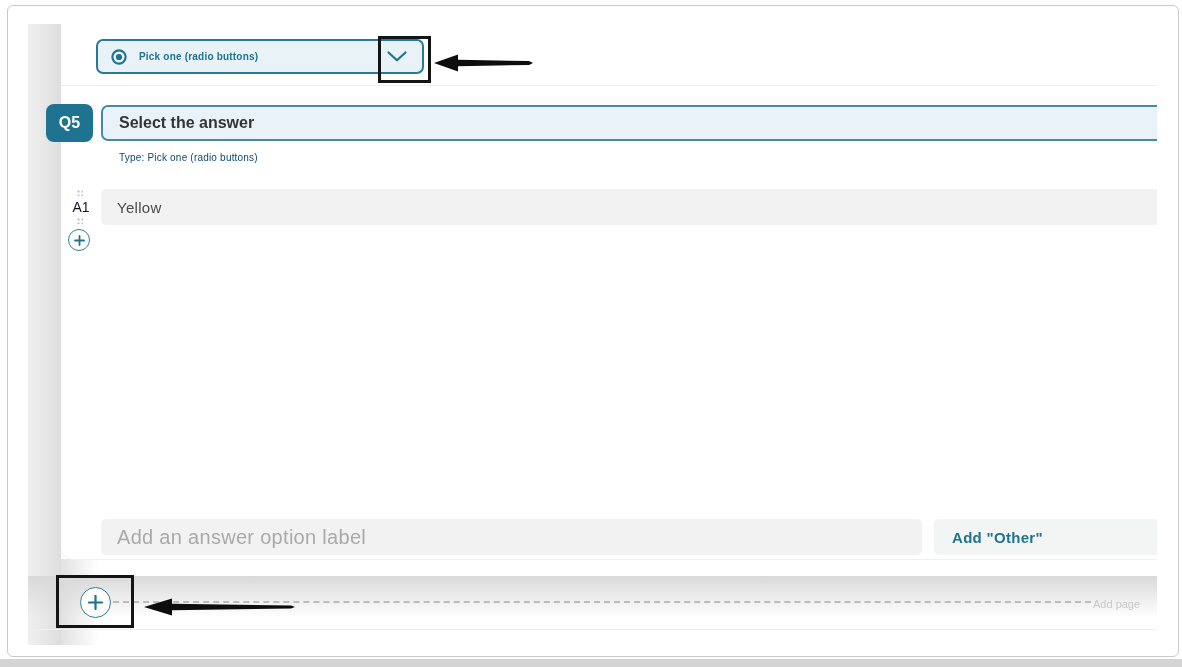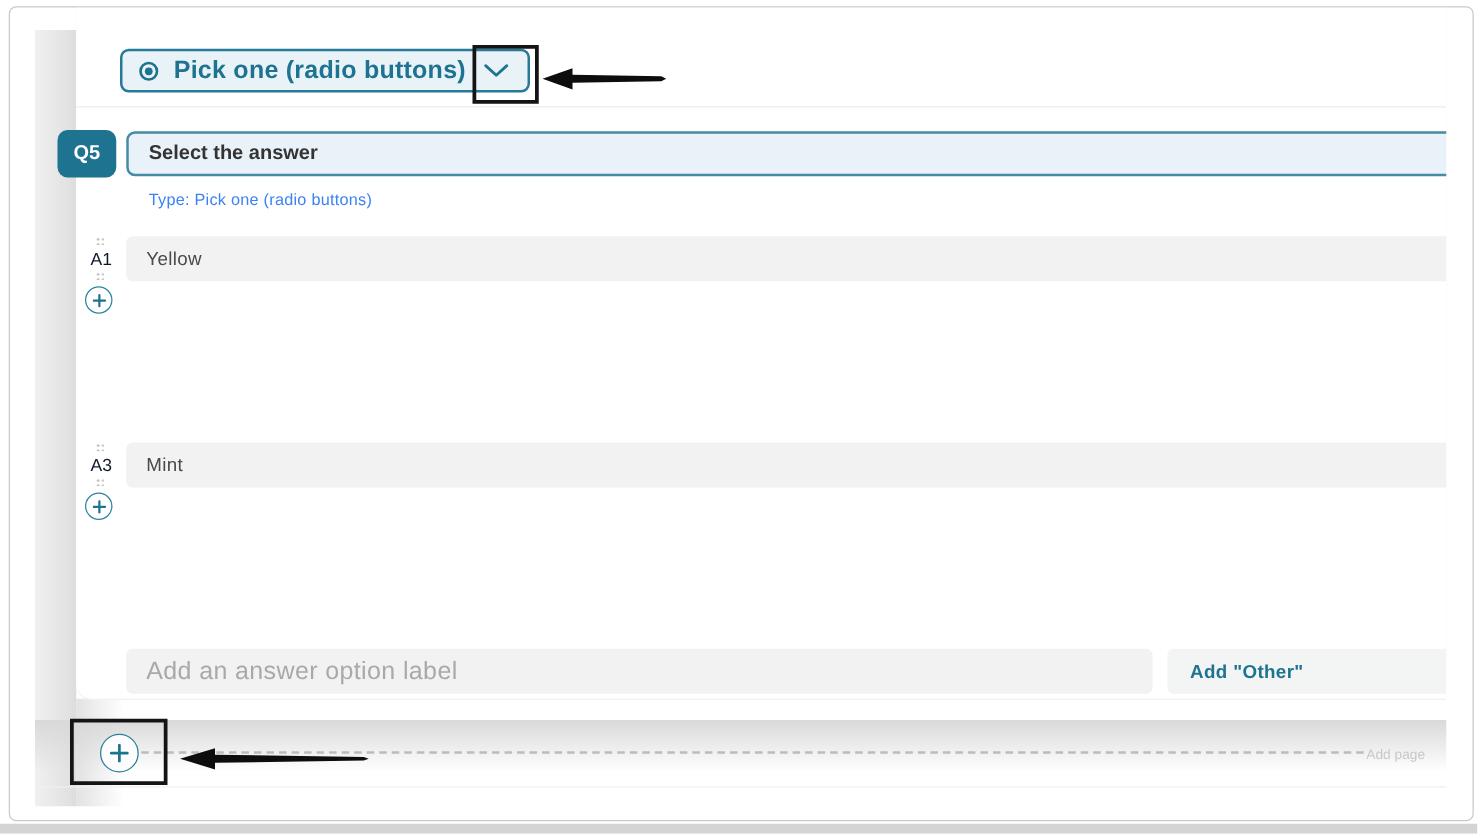--- a/index.html
+++ b/index.html
@@ -33,33 +33,33 @@
 
   
   .card { position:absolute; left:53px; top:0; width:1096px; height:553px;
           background:#fff; border-radius:0 0 0 12px; overflow:hidden;
           box-shadow:0 1px 0 #f0f0f0; }
 
   
   .type-dd { position:absolute; left:35px; top:33px; width:328px; height:35px;
              border:2px solid #27799a; border-radius:7px; background:#e8f2f7;
              display:flex; align-items:center; padding:0 14px 0 12px; cursor:pointer; }
-  .type-dd .dd-label { font-size:20px; font-weight:bold; color:#1d7390; margin-left:11px; letter-spacing:.2px; }
+  .type-dd .dd-label { font-size:10px; font-weight:bold; color:#1d7390; margin-left:11px; letter-spacing:.2px; }
   .type-dd .dd-chevron { margin-left:auto; display:flex; }
   .card-sep { position:absolute; left:0; top:79px; width:1096px; height:1px; background:#ededed; }
 
   
   .q-badge { position:absolute; left:38px; top:98px; width:47px; height:38px; z-index:6;
              background:#1d7390; border-radius:8px; color:#fff; font-weight:bold; font-size:16px;
              display:flex; align-items:center; justify-content:center; }
   .q-input { position:absolute; left:40px; top:99px; width:1120px; height:36px;
              background:#e9f2f8; border:2px solid #468ba4; border-radius:7px;
              padding:0 16px; font-size:16px; font-weight:bold; color:#343434;
              font-family:"Liberation Sans","DejaVu Sans",sans-serif; outline:none; }
-  .q-caption { position:absolute; left:58px; top:146px; font-size:13px; color:#3b82f6; letter-spacing:.2px; }
+  .q-caption { position:absolute; left:58px; top:146px; font-size:10px; color:#0c4a6e; letter-spacing:.2px; }
 
   
   .ans-row { position:absolute; left:0; width:100%; height:78px; }
   .row-0 { top:183px; } .row-1 { top:265px; } .row-2 { top:348px; } .row-3 { top:430px; }
   .ans-input { position:absolute; left:40px; top:0; width:1120px; height:36px;
                background:#f2f2f2; border:none; border-radius:5px; padding:0 16px;
                font-size:15px; color:#4a4a4a; letter-spacing:.3px;
                font-family:"Liberation Sans","DejaVu Sans",sans-serif; outline:none; }
   .ans-id { position:absolute; left:6px; top:10px; width:28px; text-align:center;
             font-size:14px; color:#0f172a; }
@@ -133,31 +133,20 @@
         <span class="dots dots-bottom"></span>
         <input class="ans-input" type="text" value="Yellow" style="">
         <span class="insert-btn">
           <svg width="11" height="11" viewBox="0 0 11 11">
             <path d="M5.5 1 V10 M1 5.5 H10" stroke="#1d7390" stroke-width="1.8" stroke-linecap="round"></path>
           </svg>
         </span>
       </div>
 
 
-      <div class="ans-row row-2">
-        <span class="dots dots-top"></span>
-        <span class="ans-id">A3</span>
-        <span class="dots dots-bottom"></span>
-        <input class="ans-input" type="text" value="Mint" style="">
-        <span class="insert-btn">
-          <svg width="11" height="11" viewBox="0 0 11 11">
-            <path d="M5.5 1 V10 M1 5.5 H10" stroke="#1d7390" stroke-width="1.8" stroke-linecap="round"></path>
-          </svg>
-        </span>
-      </div>
 
 
       <input class="new-ans-input" type="text" placeholder="Add an answer option label" style="">
       <button class="add-other-btn">Add "Other"</button>
     </div>
 
     <div class="q-badge">Q5</div>
 
     <div class="addpage-btn">
       <svg width="15" height="15" viewBox="0 0 15 15">

